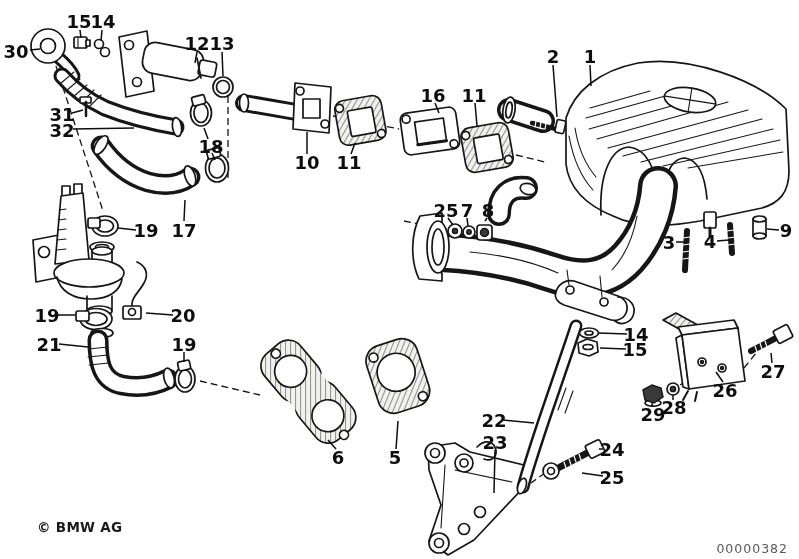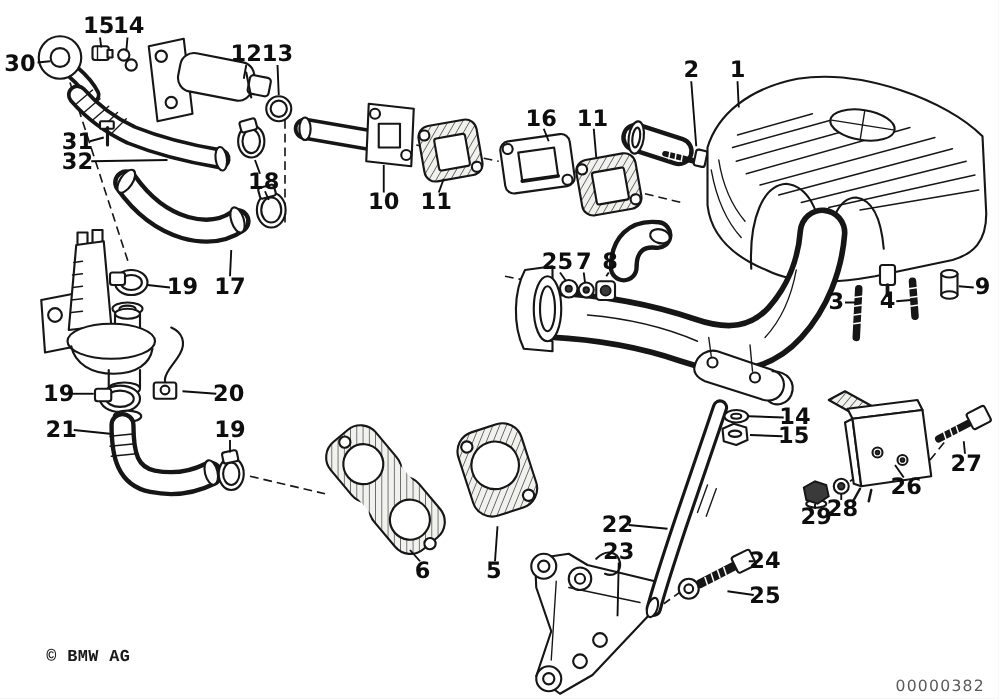--- a/index.html
+++ b/index.html
@@ -13,21 +13,21 @@
   .htn{stroke:none;fill:url(#ht);}
   .dk {stroke:#161616;fill:#3a3a3a;stroke-width:1.5;}
   .thin{stroke:#161616;stroke-width:1.1;fill:none;stroke-linecap:round;}
   .tko{stroke:#161616;fill:none;stroke-linecap:round;}
   .tki{stroke:#ffffff;fill:none;stroke-linecap:round;}
   .dash{stroke:#161616;stroke-width:1.3;stroke-dasharray:7 4;fill:none;}
   .leader{stroke:#0e0e0e;stroke-width:1.5;}
   .callout{font:bold 18px "DejaVu Sans","Liberation Sans",sans-serif;fill:#0e0e0e;
            text-anchor:middle;dominant-baseline:central;}
   .footer-copy{position:absolute;left:37px;top:519px;font-size:13.5px;font-weight:700;
-               color:#1a1a1a;letter-spacing:.3px;font-family:Liberation Mono, monospace;}
+               color:#1a1a1a;letter-spacing:.3px;}
   .footer-num{position:absolute;right:11px;top:541px;font-size:12.5px;color:#5a5a5a;
               letter-spacing:1px;}
 </style>
 </head>
 <body>
 
 <div class="stage">
 
 <svg width="799" height="559" viewBox="0 0 799 559">
   <defs>

